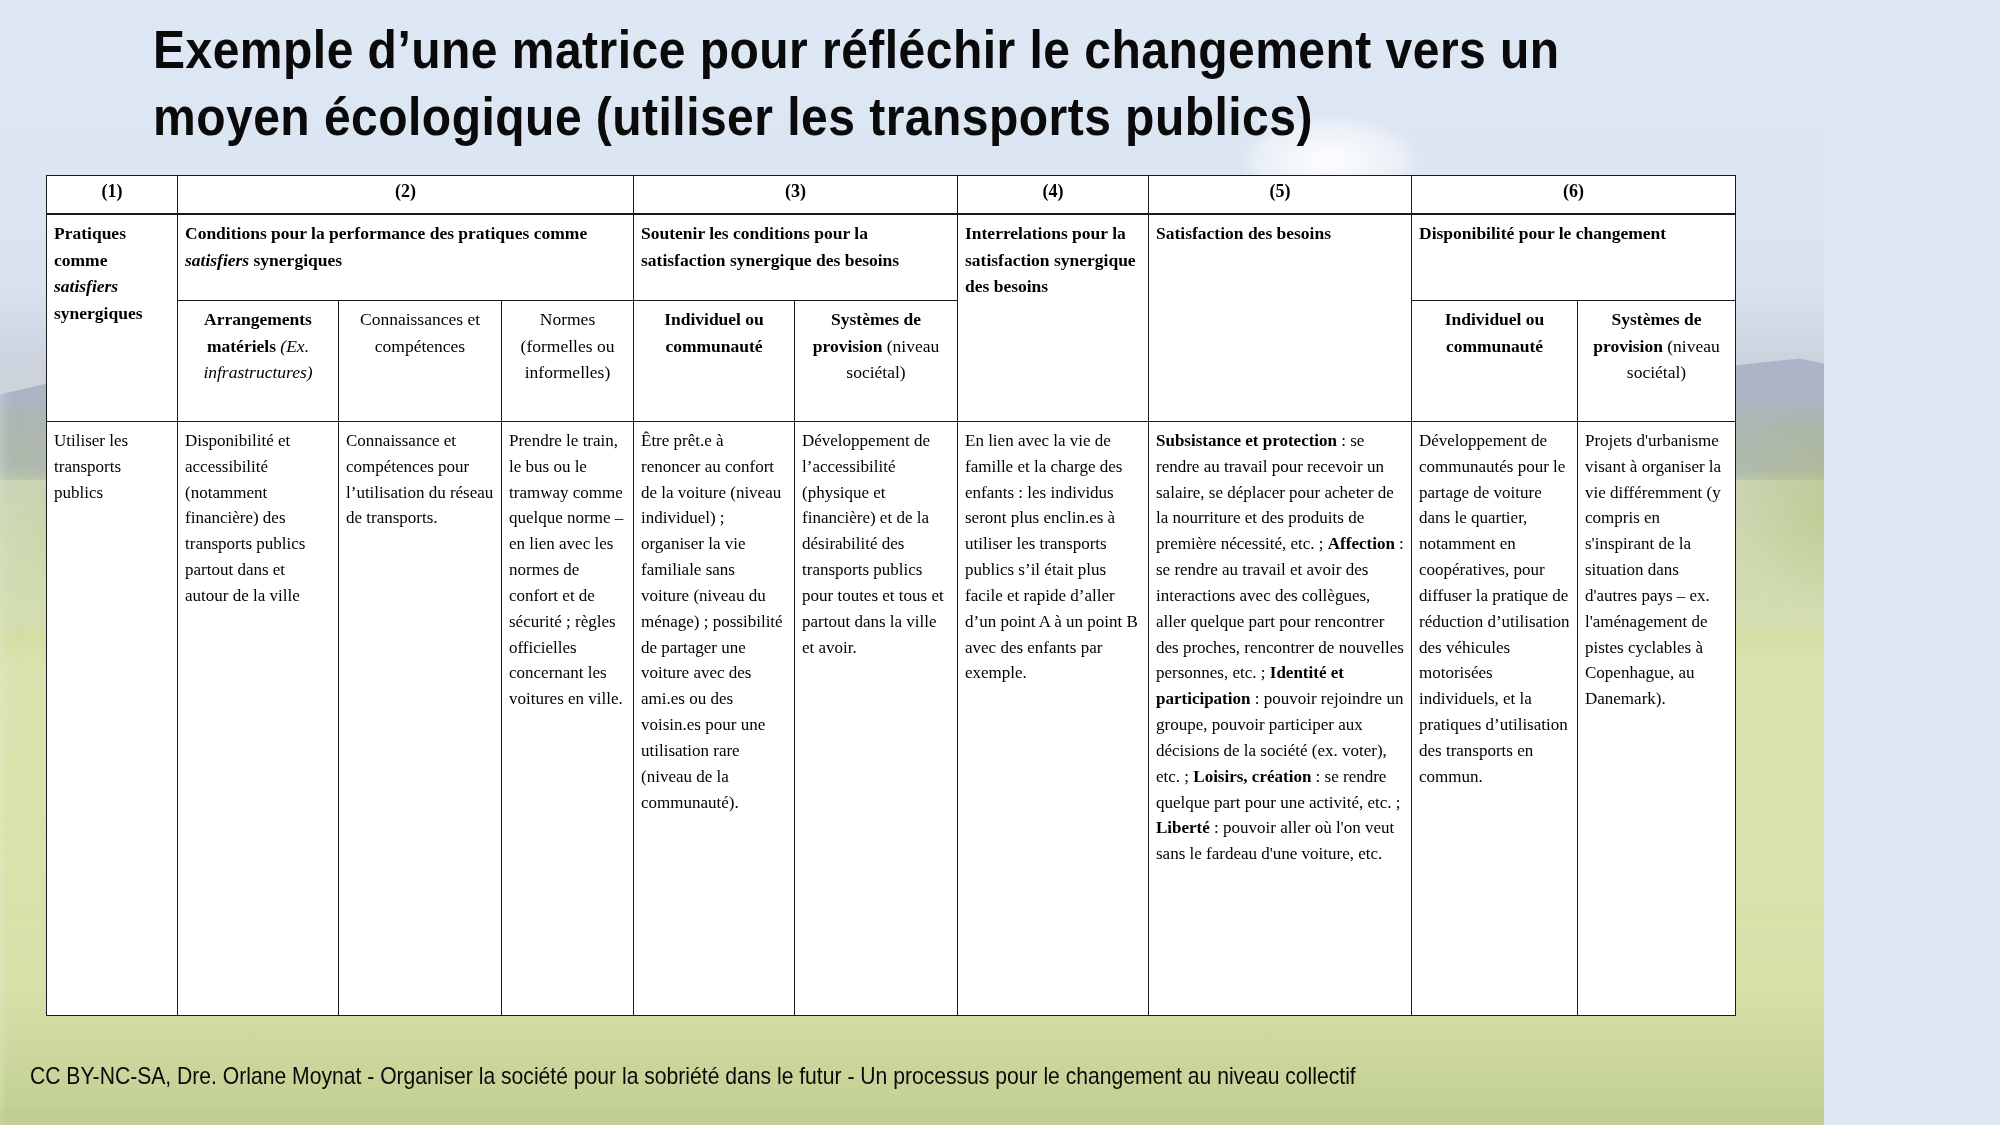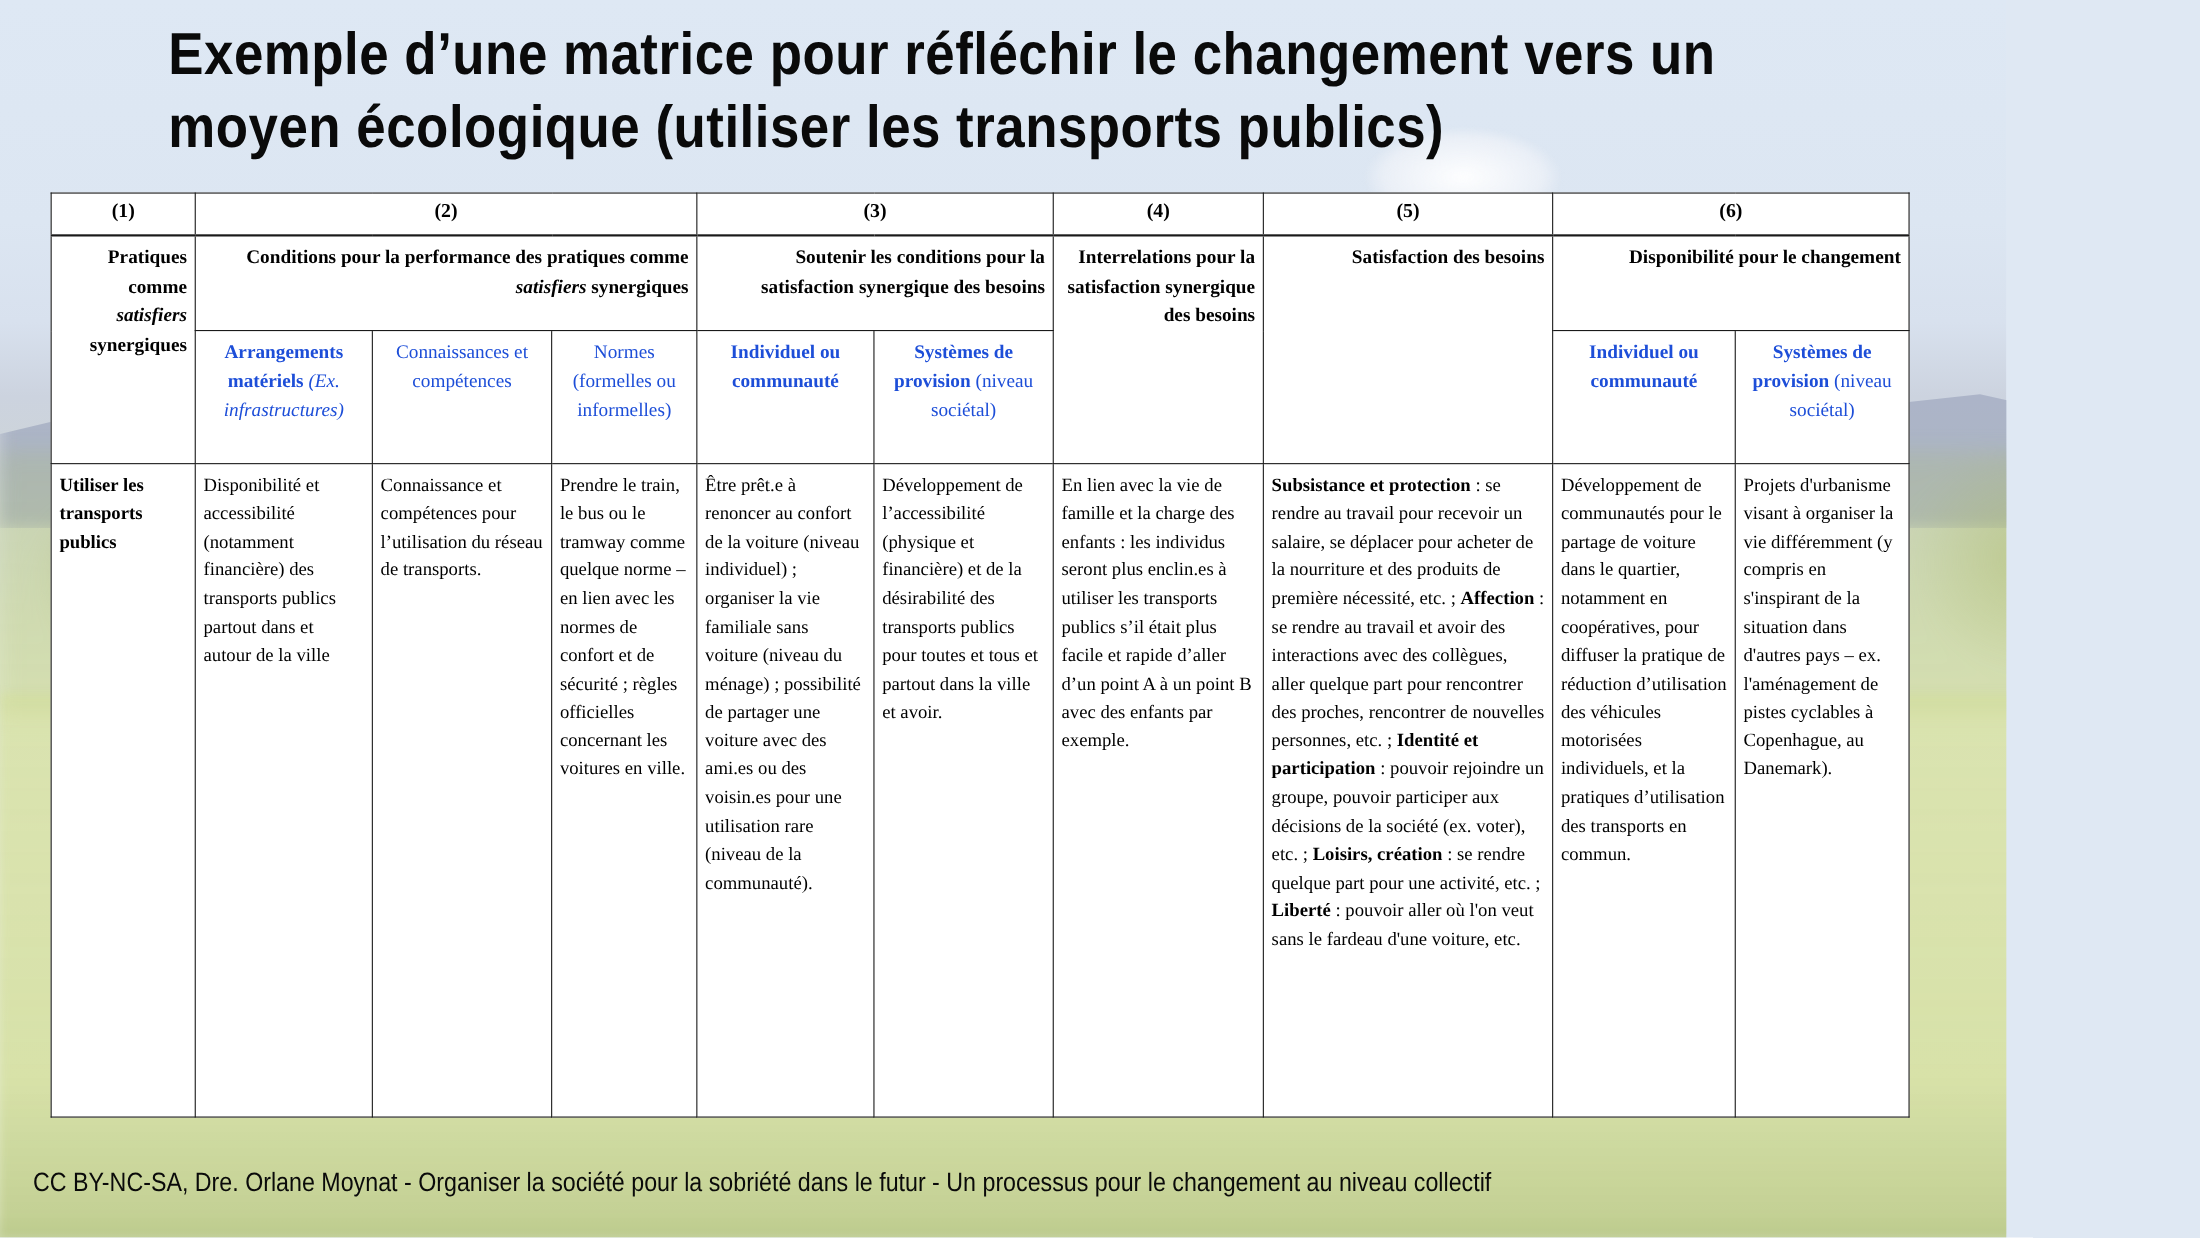--- a/index.html
+++ b/index.html
@@ -67,24 +67,24 @@
   table.matrix td{
     border:1px solid #1a1a1a;
     vertical-align:top;
     padding:3px 7px;
     overflow:hidden;
   }
   tr.r-num td{
     height:33px;text-align:center;font-weight:bold;font-size:18px;
     padding:2px 4px;border-bottom-width:2px;
   }
-  tr.r-head td{height:77px;text-align:right;font-weight:bold;font-size:17.5px;padding-top:5px;}
-  tr.r-sub td{height:112px;text-align:center;font-size:17.5px;color:#1d4ed8;padding-top:5px;}
+  tr.r-head td{height:77px;text-align:left;font-weight:bold;font-size:17.5px;padding-top:5px;}
+  tr.r-sub td{height:112px;text-align:center;font-size:17.5px;color:#000000;padding-top:5px;}
   tr.r-body td{padding-top:6px;}
-  td.cell-bold{font-weight:bold;margin-left:40px;}
+  td.cell-bold{font-weight:normal;margin-left:40px;}
 
   
   .credit{
     position:absolute;left:30px;top:1062px;
     font-family:"Liberation Sans", sans-serif;
     font-size:24px;color:#0a0a0a;white-space:nowrap;
     transform:scaleX(0.88);transform-origin:0 0;
   }
 </style>
 </head>

